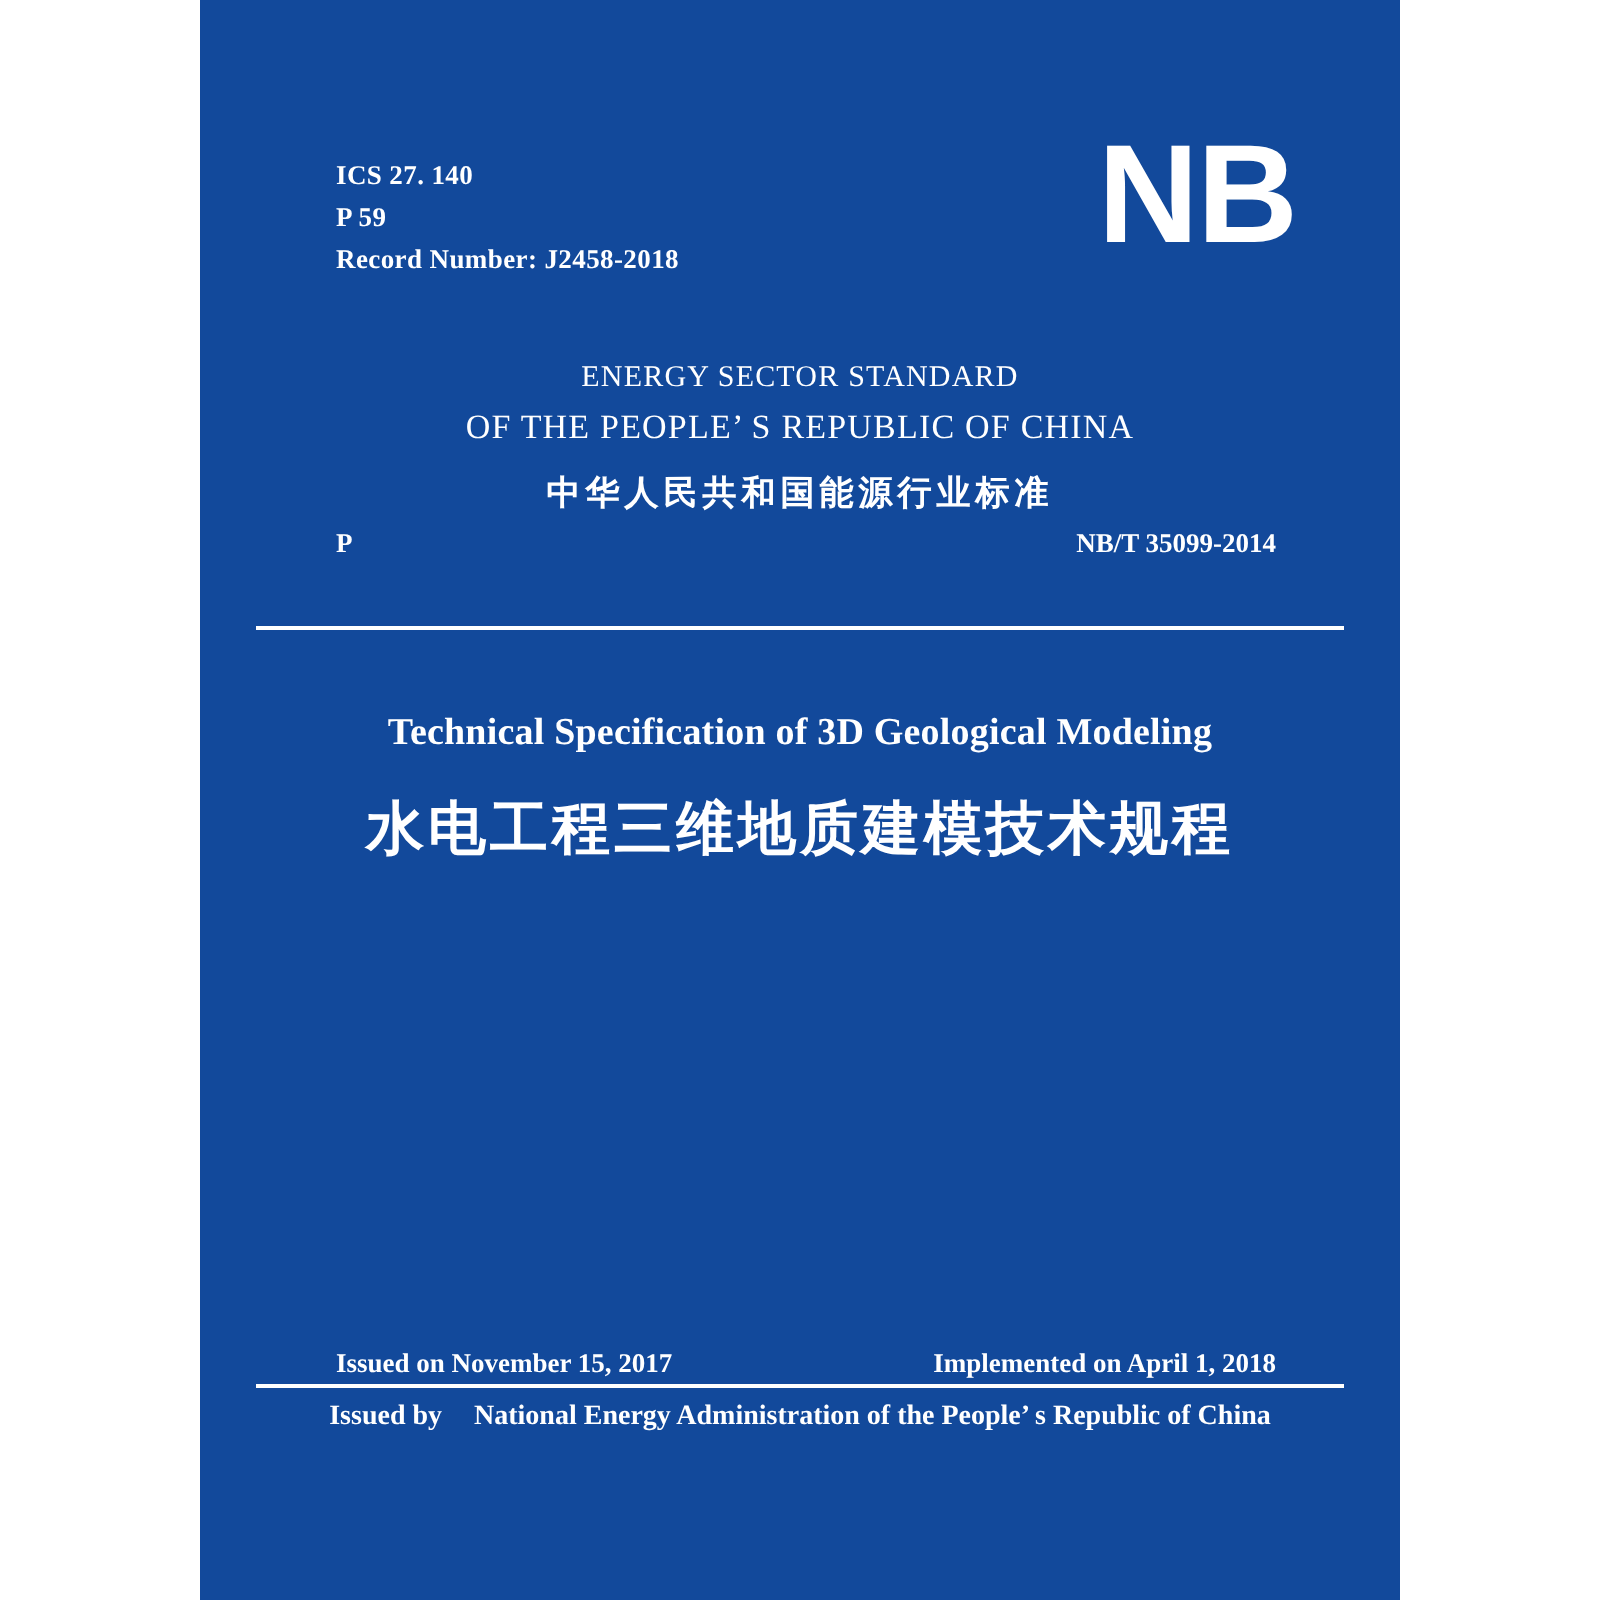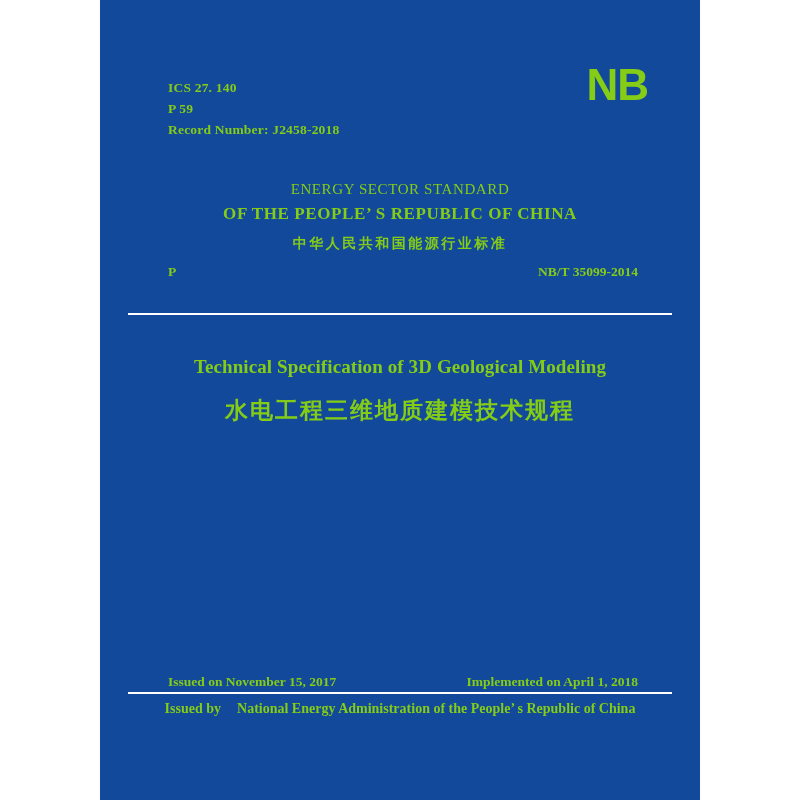--- a/index.html
+++ b/index.html
@@ -17,21 +17,21 @@
     background: #ffffff;
     overflow: hidden;
   }
   .cover {
     position: absolute;
     left: 100px;
     top: 0;
     width: 600px;
     height: 800px;
     background: #12499b;
-    color: #84cc16;
+    color: #ffffff;
     box-sizing: border-box;
   }
   
   .header {
     position: absolute;
     left: 68px;
     top: 78px;
     width: 470px;
     display: flex;
     justify-content: space-between;
@@ -43,50 +43,50 @@
     font-size: 13.5px;
     line-height: 1.55;
     letter-spacing: 0.2px;
   }
   .codes div {
     white-space: nowrap;
   }
   .nb-logo {
     font-family: "Liberation Sans", sans-serif;
     font-weight: bold;
-    font-size: 44px;
+    font-size: 70px;
     line-height: 0.95;
     letter-spacing: -1px;
     margin-top: -14px;
     margin-right: -10px;
   }
   
   .std-names {
     position: absolute;
     left: 0;
     right: 0;
     top: 178px;
     text-align: center;
   }
   .std-en1 {
     font-weight: normal;
     font-size: 15px;
     letter-spacing: 0.6px;
     line-height: 1.5;
   }
   .std-en2 {
-    font-weight: bold;
+    font-weight: normal;
     font-size: 17px;
     letter-spacing: 0.6px;
     line-height: 1.5;
   }
   .std-cn {
     font-family: Liberation Serif, serif;
     font-weight: bold;
-    font-size: 14px;
+    font-size: 17px;
     letter-spacing: 2.5px;
     margin-top: 9px;
   }
   
   .idrow {
     position: absolute;
     left: 68px;
     width: 470px;
     top: 264px;
     display: flex;
@@ -115,21 +115,21 @@
   }
   .mt-en {
     font-weight: bold;
     font-size: 19px;
     line-height: 1.55;
     letter-spacing: 0.1px;
   }
   .mt-cn {
     font-family: "DejaVu Sans", sans-serif;
     font-weight: bold;
-    font-size: 23px;
+    font-size: 29px;
     letter-spacing: 2px;
     margin-top: 14px;
   }
   
   .dates {
     position: absolute;
     left: 68px;
     width: 470px;
     top: 674px;
     display: flex;

